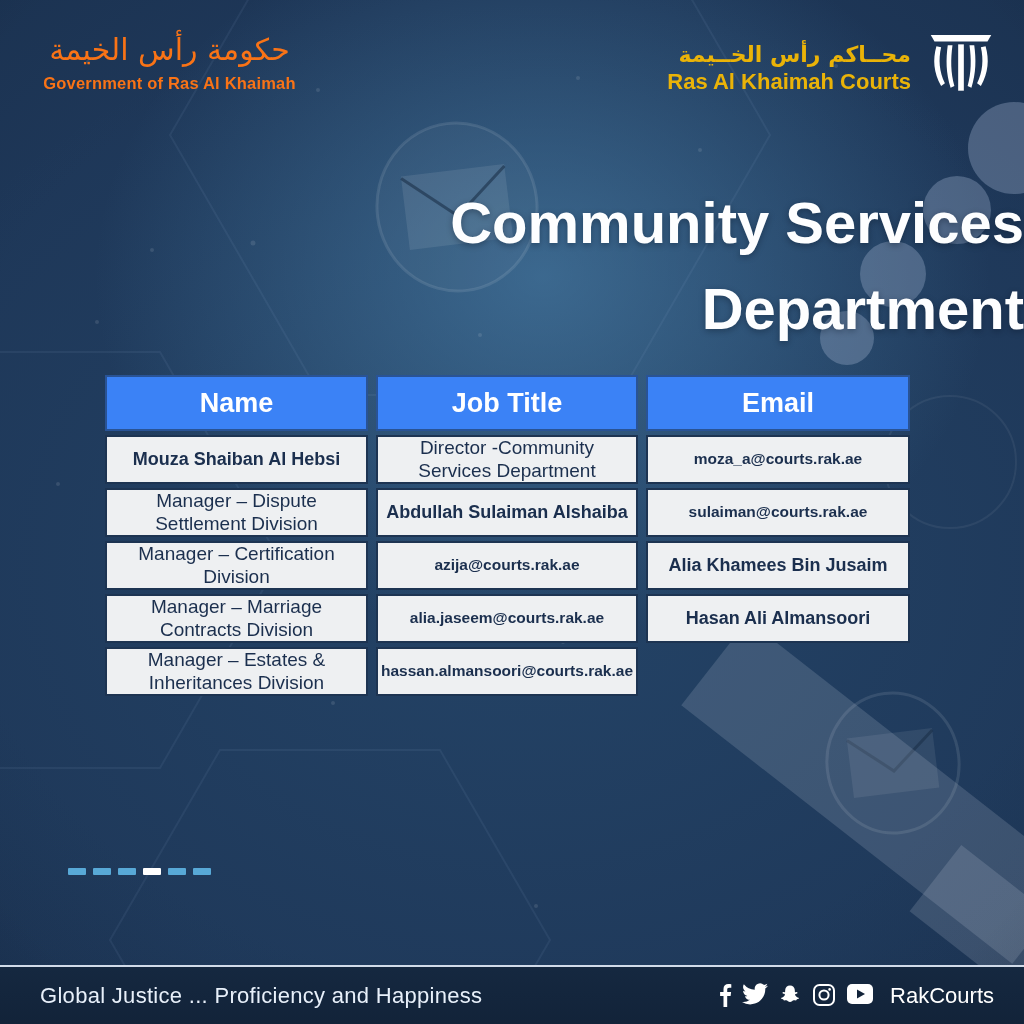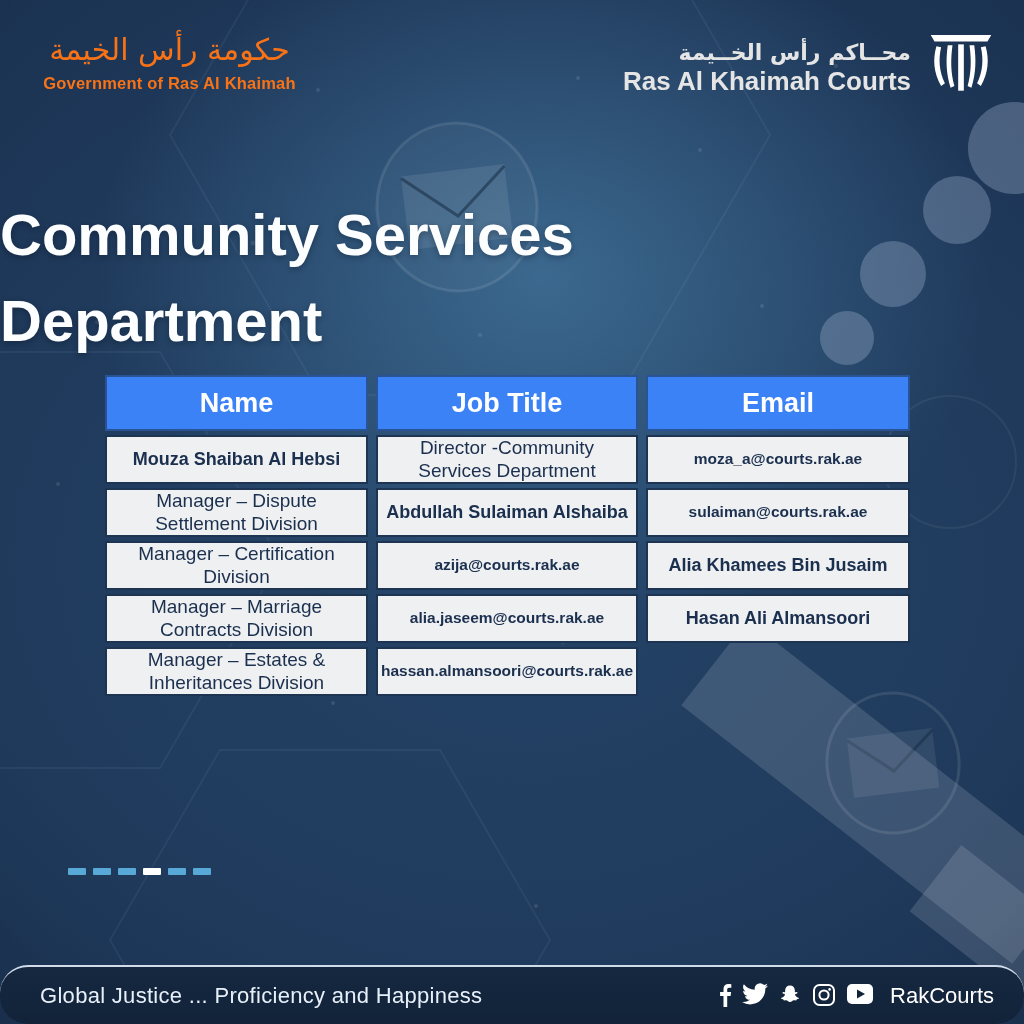--- a/index.html
+++ b/index.html
@@ -18,28 +18,28 @@
   }
   .vignette { position:absolute; inset:0;
     background:radial-gradient(1200px 1200px at 50% 46%, rgba(0,0,0,0) 55%, rgba(6,14,26,0.45) 100%); }
   svg.decor { position:absolute; inset:0; }
 
   
   .logo-left { position:absolute; left:42px; top:30px; width:255px; text-align:center; color:#f97316; }
   .logo-left .ar { font-family:"DejaVu Sans", sans-serif; font-size:30px; line-height:1.3; }
   .logo-left .en { font-size:16.5px; font-weight:bold; margin-top:5px; letter-spacing:0.2px; }
 
-  .logo-right { position:absolute; right:28px; top:30px; display:flex; align-items:center; color:#e5e5e5; }
+  .logo-right { position:absolute; right:28px; top:30px; display:flex; align-items:center; color:#eab308; }
   .logo-right .txt { text-align:right; margin-right:15px; }
   .logo-right .ar { font-family:"DejaVu Sans", sans-serif; font-size:22px; font-weight:bold; line-height:1.25; }
-  .logo-right .en { font-size:26px; font-weight:bold; margin-top:0; }
+  .logo-right .en { font-size:22px; font-weight:bold; margin-top:0; }
   .logo-right svg { display:block; }
 
   
-  .title { position:absolute; top:192px; left:0; width:100%; text-align:left;
+  .title { position:absolute; top:180px; left:0; width:100%; text-align:right;
     color:#fdfeff; font-weight:bold; font-size:58px; line-height:86px;
     text-shadow:0 2px 6px rgba(5,15,30,0.35); }
 
   
   .table { position:absolute; left:105px; top:375px; width:807px;
     display:grid; grid-template-columns:263px 262px 264px;
     column-gap:8px; row-gap:4px; }
   .th {
     height:56px; background:#3b82f6; border:2px solid rgba(27,46,70,0.55);
     color:#fff; font-size:27px; font-weight:bold;
@@ -57,21 +57,21 @@
   
   .dashes { position:absolute; left:68px; top:868px; display:flex; gap:7px; }
   .dash { width:18px; height:7px; background:#58a9d7; border-radius:1px; }
   .dash.white { background:#ffffff; }
 
   
   .footer { position:absolute; left:0; bottom:0; width:100%; height:59px;
     background:linear-gradient(#152840,#122339);
     border-top:2px solid rgba(226,236,248,0.92);
     display:flex; align-items:center; justify-content:space-between;
-    padding:0 30px 0 40px;border-radius:28px; }
+    padding:0 30px 0 40px; }
   .slogan { color:#e8f0fa; font-size:22px; letter-spacing:0.3px; }
   .social { display:flex; align-items:flex-start; gap:10px; }
   .social svg { display:block; }
   .handle { color:#ffffff; font-size:22px; margin-left:6px; }
 </style>
 </head>
 <body>
 
 <div class="bg"></div>
 

